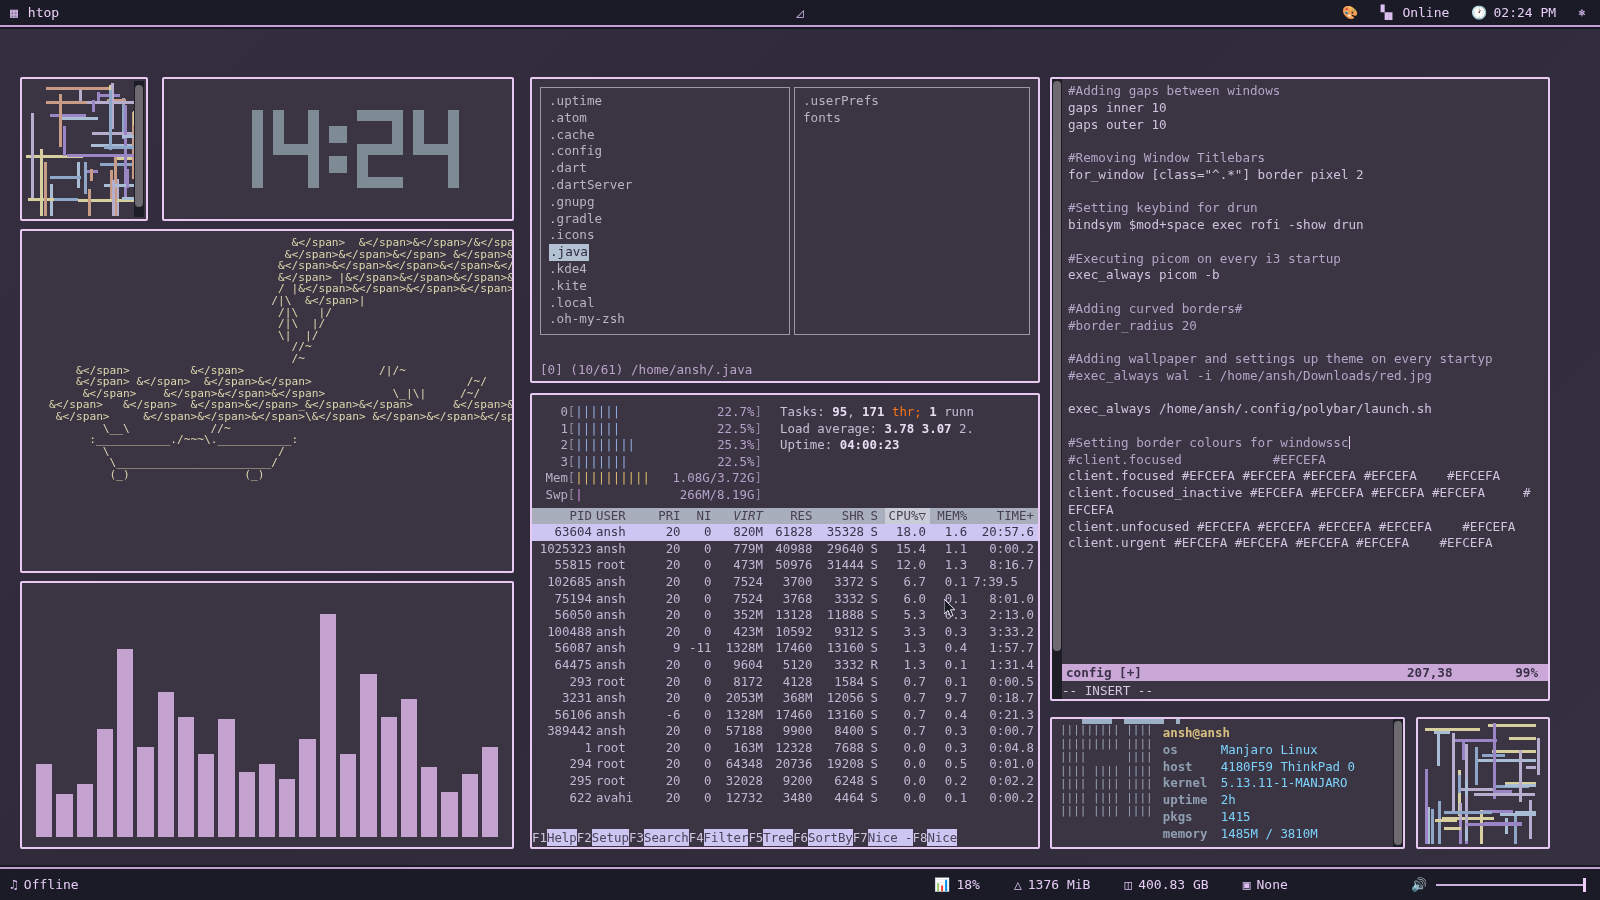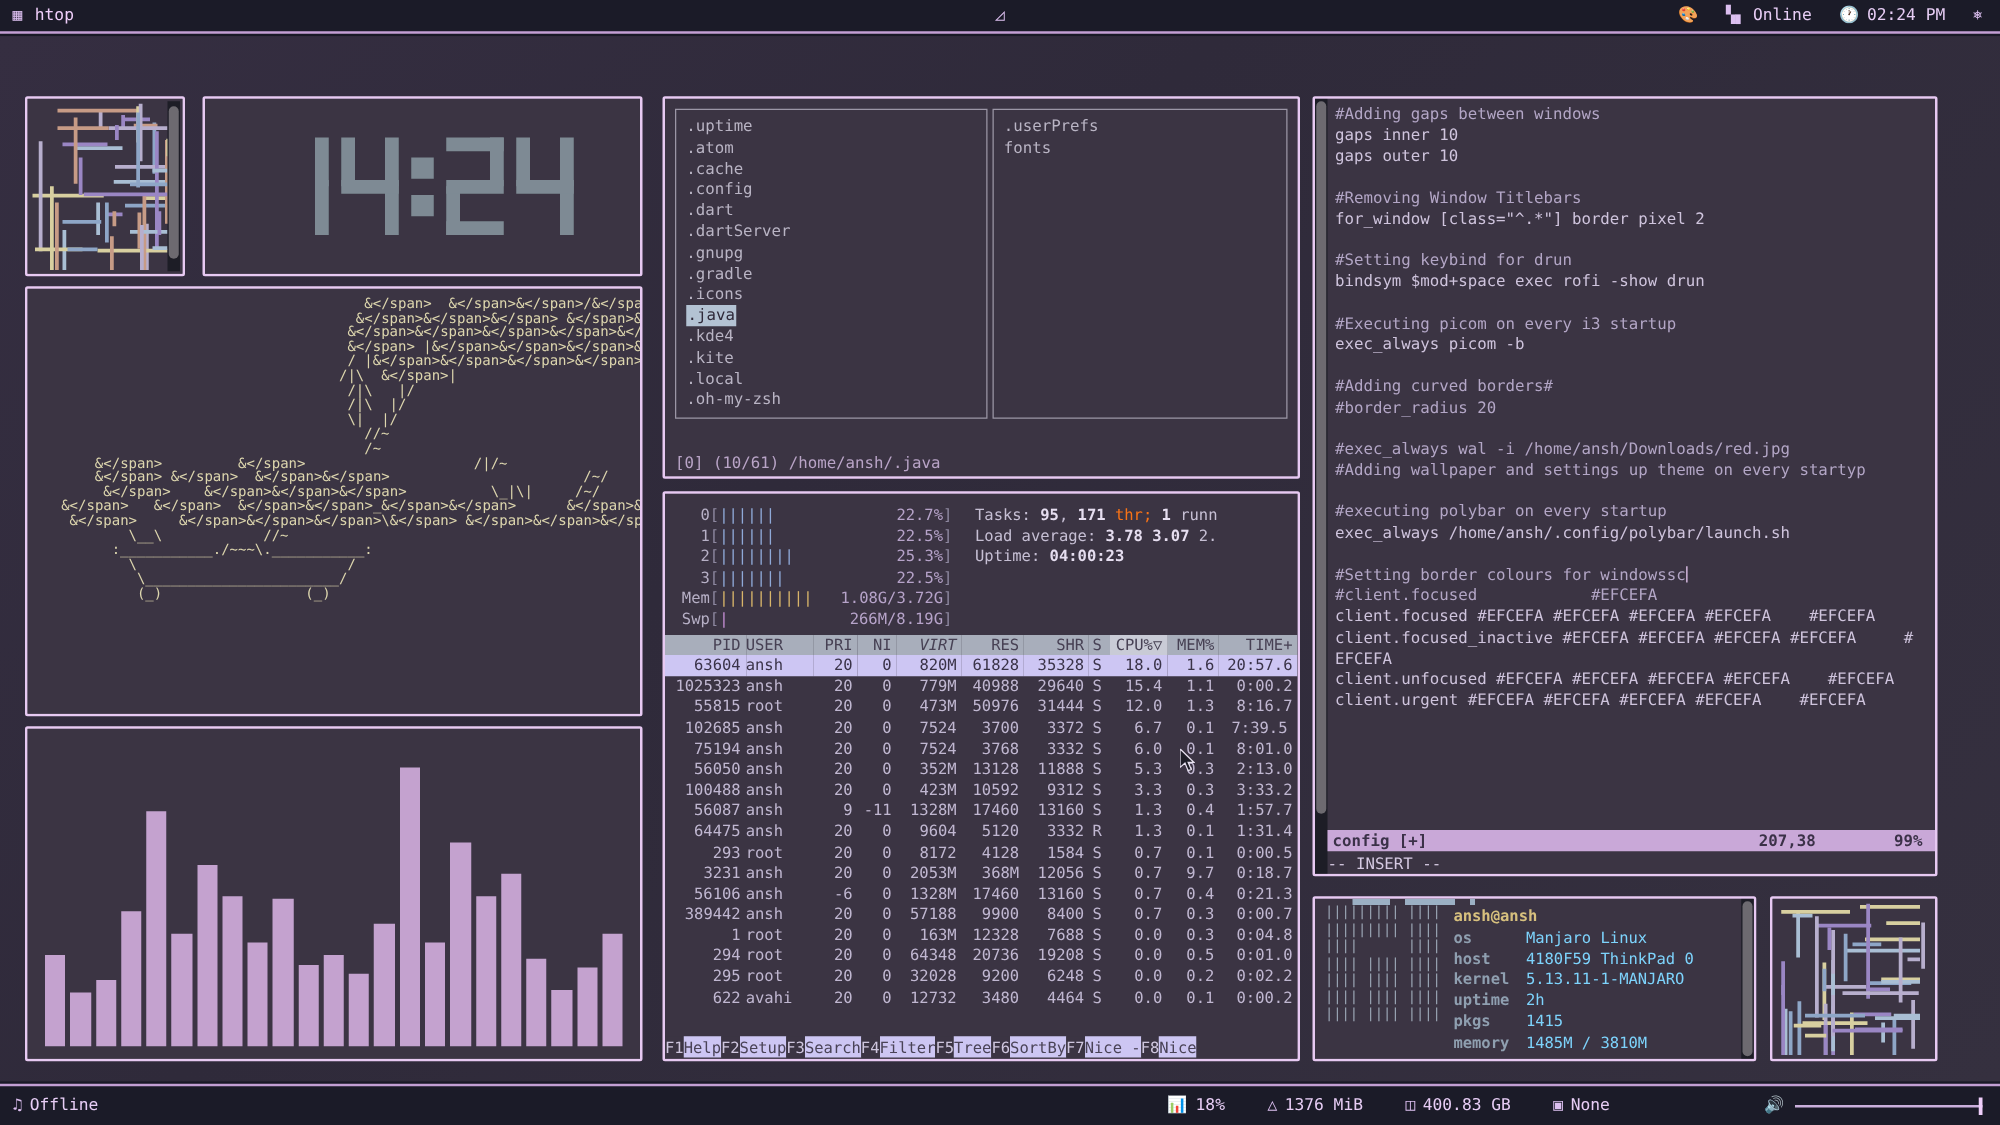--- a/index.html
+++ b/index.html
@@ -439,21 +439,21 @@
                 <td class="" style="width:62px;text-align:right;padding-right:4px;">102685</td>
                 <td class="" style="width:52px;text-align:left;padding-right:4px;">ansh</td>
                 <td class="" style="width:34px;text-align:right;padding-right:4px;">20</td>
                 <td class="" style="width:30px;text-align:right;padding-right:4px;">0</td>
                 <td class="virt" style="width:50px;text-align:right;padding-right:4px;">7524</td>
                 <td class="" style="width:48px;text-align:right;padding-right:4px;">3700</td>
                 <td class="" style="width:50px;text-align:right;padding-right:4px;">3372</td>
                 <td class="" style="width:16px;text-align:center;padding-right:4px;">S</td>
                 <td class="" style="width:44px;text-align:right;padding-right:4px;">6.7</td>
                 <td class="" style="width:40px;text-align:right;padding-right:4px;">0.1</td>
-                <td class="" style="width:60px;text-align:right;padding-right:8px;">7:39.5</td>
+                <td class="" style="width:60px;text-align:right;padding-right:20px;">7:39.5</td>
               </tr>
               <tr class="">
                 <td class="" style="width:62px;text-align:right;padding-right:4px;">75194</td>
                 <td class="" style="width:52px;text-align:left;padding-right:4px;">ansh</td>
                 <td class="" style="width:34px;text-align:right;padding-right:4px;">20</td>
                 <td class="" style="width:30px;text-align:right;padding-right:4px;">0</td>
                 <td class="virt" style="width:50px;text-align:right;padding-right:4px;">7524</td>
                 <td class="" style="width:48px;text-align:right;padding-right:4px;">3768</td>
                 <td class="" style="width:50px;text-align:right;padding-right:4px;">3332</td>
                 <td class="" style="width:16px;text-align:center;padding-right:4px;">S</td>
@@ -647,24 +647,23 @@
             <div class="vl">&nbsp;</div>
             <div class="vl"><span class="cm">#Setting keybind for drun</span></div>
             <div class="vl">bindsym $mod+space exec rofi -show drun</div>
             <div class="vl">&nbsp;</div>
             <div class="vl"><span class="cm">#Executing picom on every i3 startup</span></div>
             <div class="vl">exec_always picom -b</div>
             <div class="vl">&nbsp;</div>
             <div class="vl"><span class="cm">#Adding curved borders#</span></div>
             <div class="vl"><span class="cm">#border_radius 20</span></div>
             <div class="vl">&nbsp;</div>
+            <div class="vl"><span class="cm">#Adding wallpaper and settings up theme on every startyp</span></div>
             <div class="vl"><span class="cm">#exec_always wal -i /home/ansh/Downloads/red.jpg</span></div>
-            <div class="vl"><span class="cm">#Adding wallpaper and settings up theme on every startyp</span></div>
             <div class="vl">&nbsp;</div>
-            <div class="vl"><span class="cm">#executing polybar on every startup</span></div>
             <div class="vl">exec_always /home/ansh/.config/polybar/launch.sh</div>
             <div class="vl">&nbsp;</div>
             <div class="vl"><span class="cm">#Setting border colours for windowssc</span><span class="cursor"></span></div>
             <div class="vl"><span class="cm">#client.focused            #EFCEFA</span></div>
             <div class="vl">client.focused #EFCEFA #EFCEFA #EFCEFA #EFCEFA    #EFCEFA</div>
             <div class="vl">client.focused_inactive #EFCEFA #EFCEFA #EFCEFA #EFCEFA     #</div>
             <div class="vl">EFCEFA</div>
             <div class="vl">client.unfocused #EFCEFA #EFCEFA #EFCEFA #EFCEFA    #EFCEFA</div>
             <div class="vl">client.urgent #EFCEFA #EFCEFA #EFCEFA #EFCEFA    #EFCEFA</div>
           </div>

